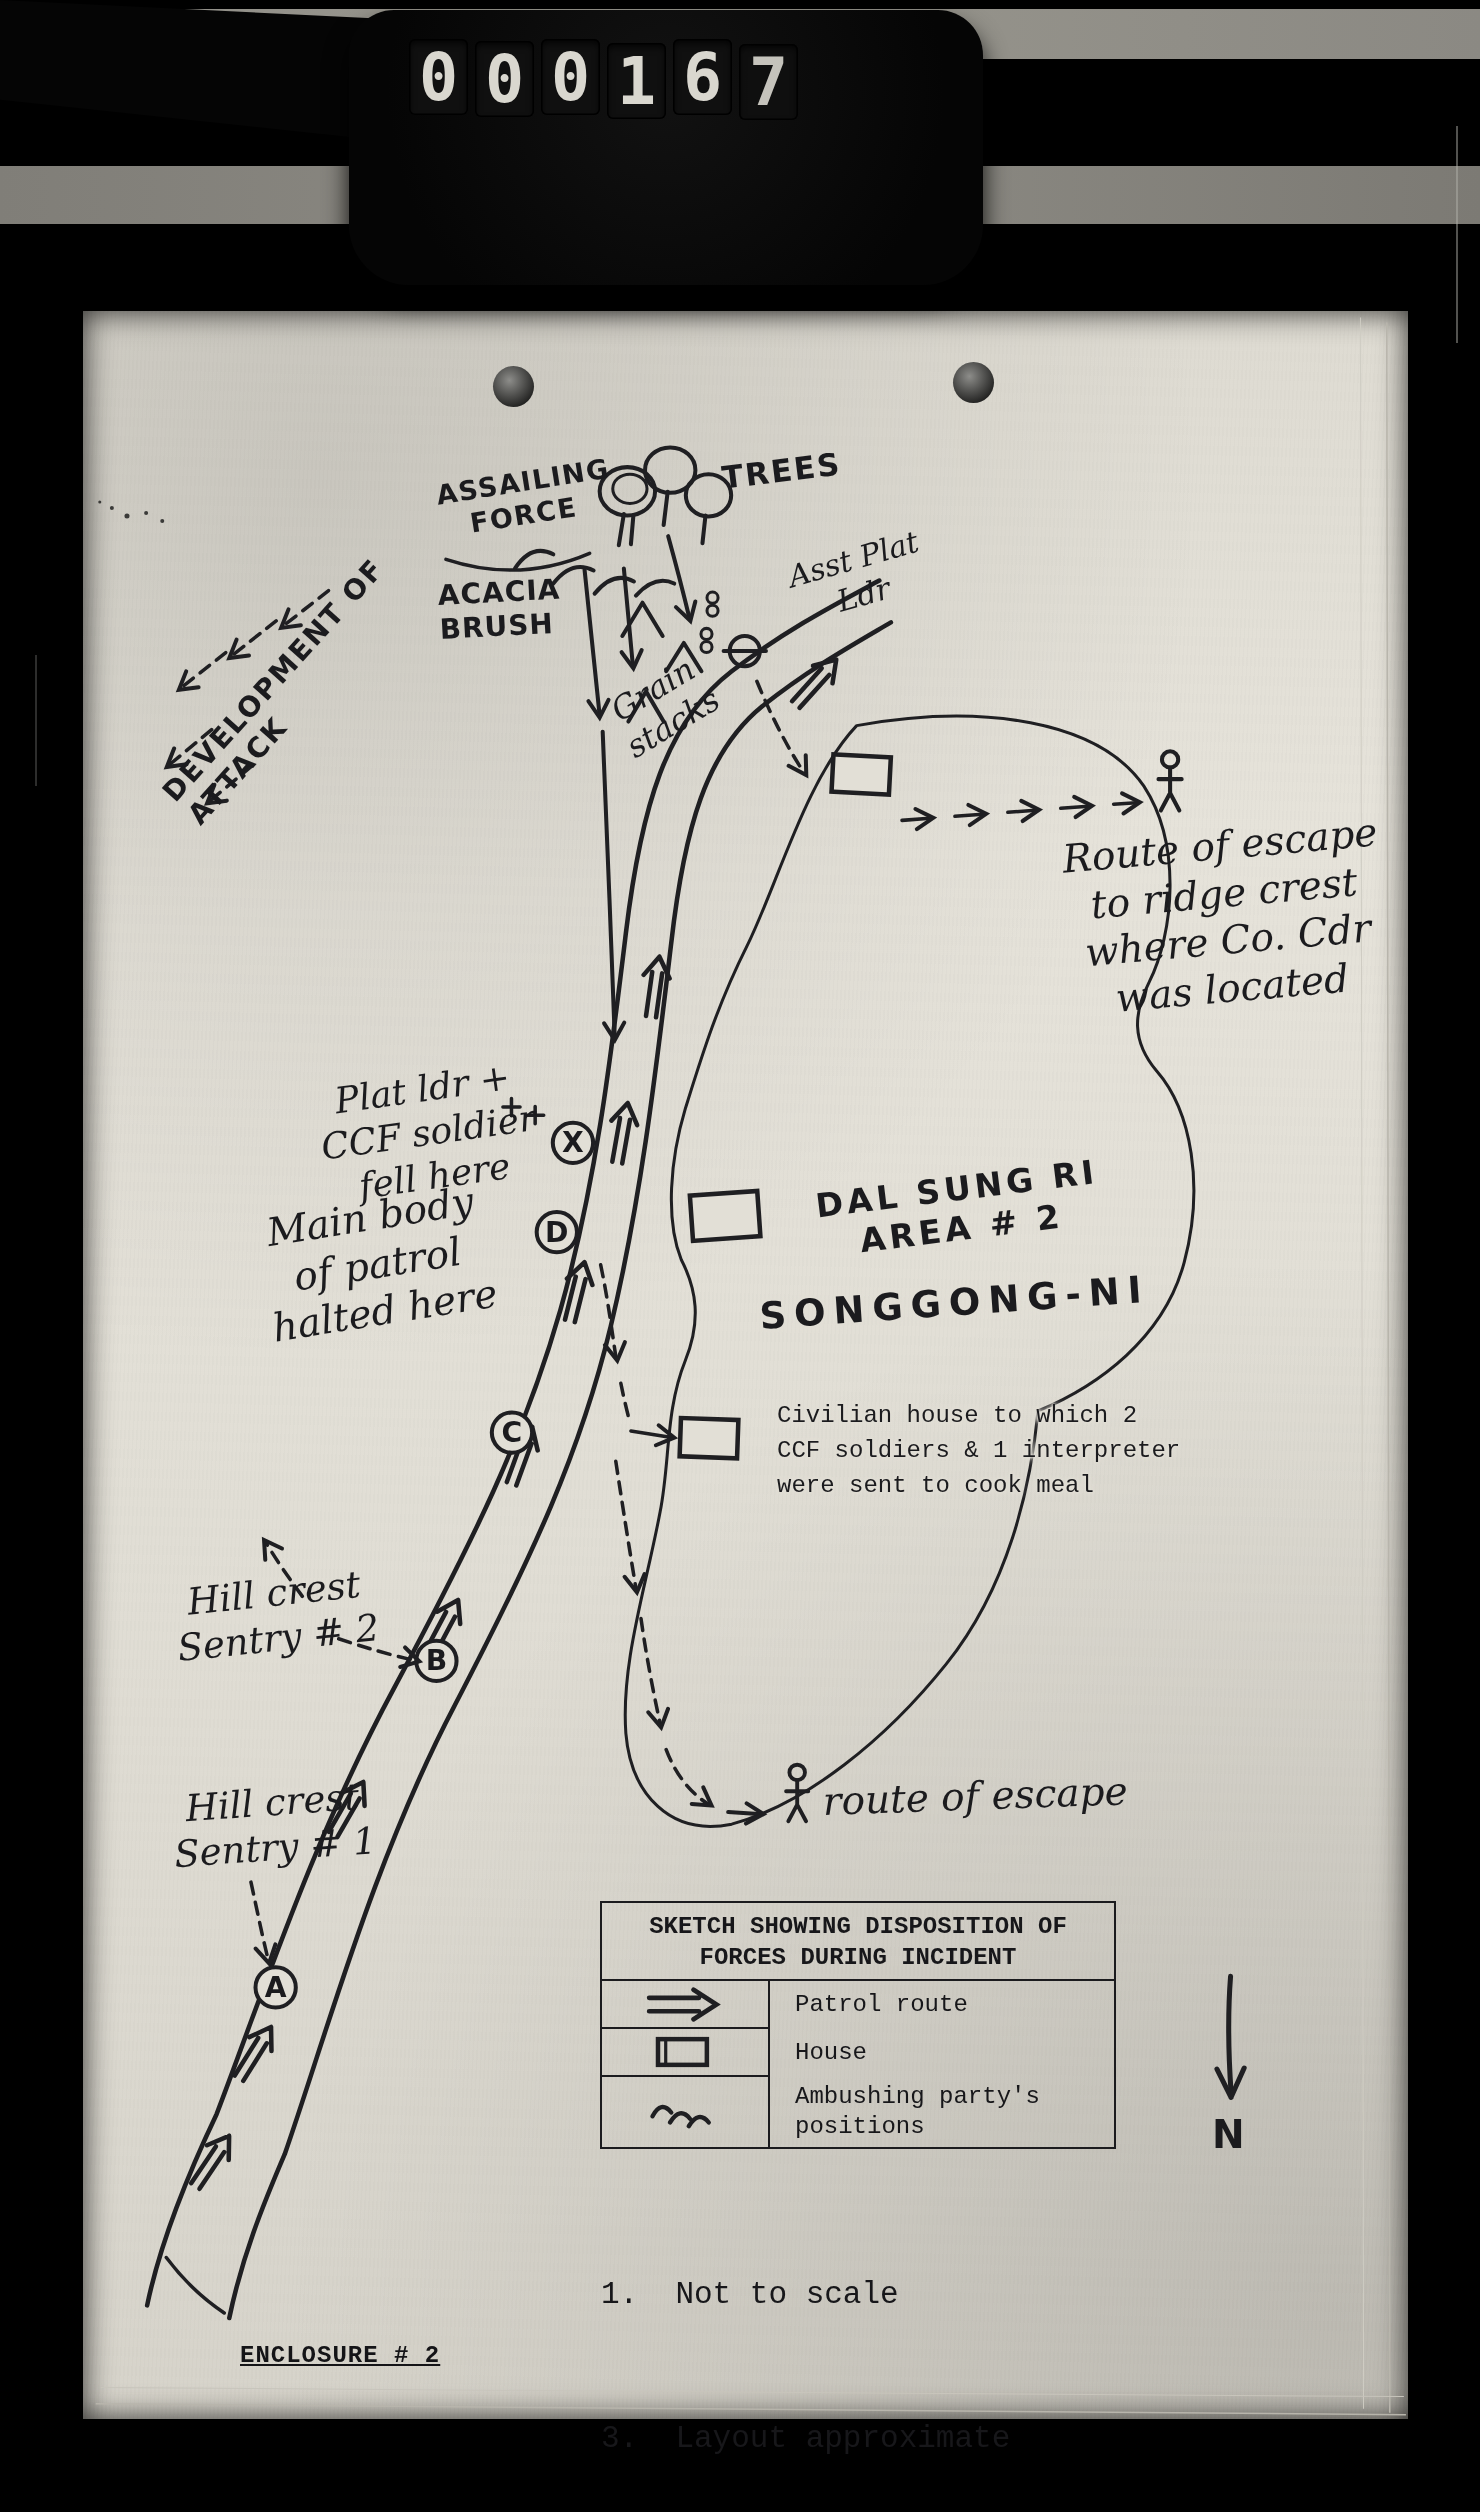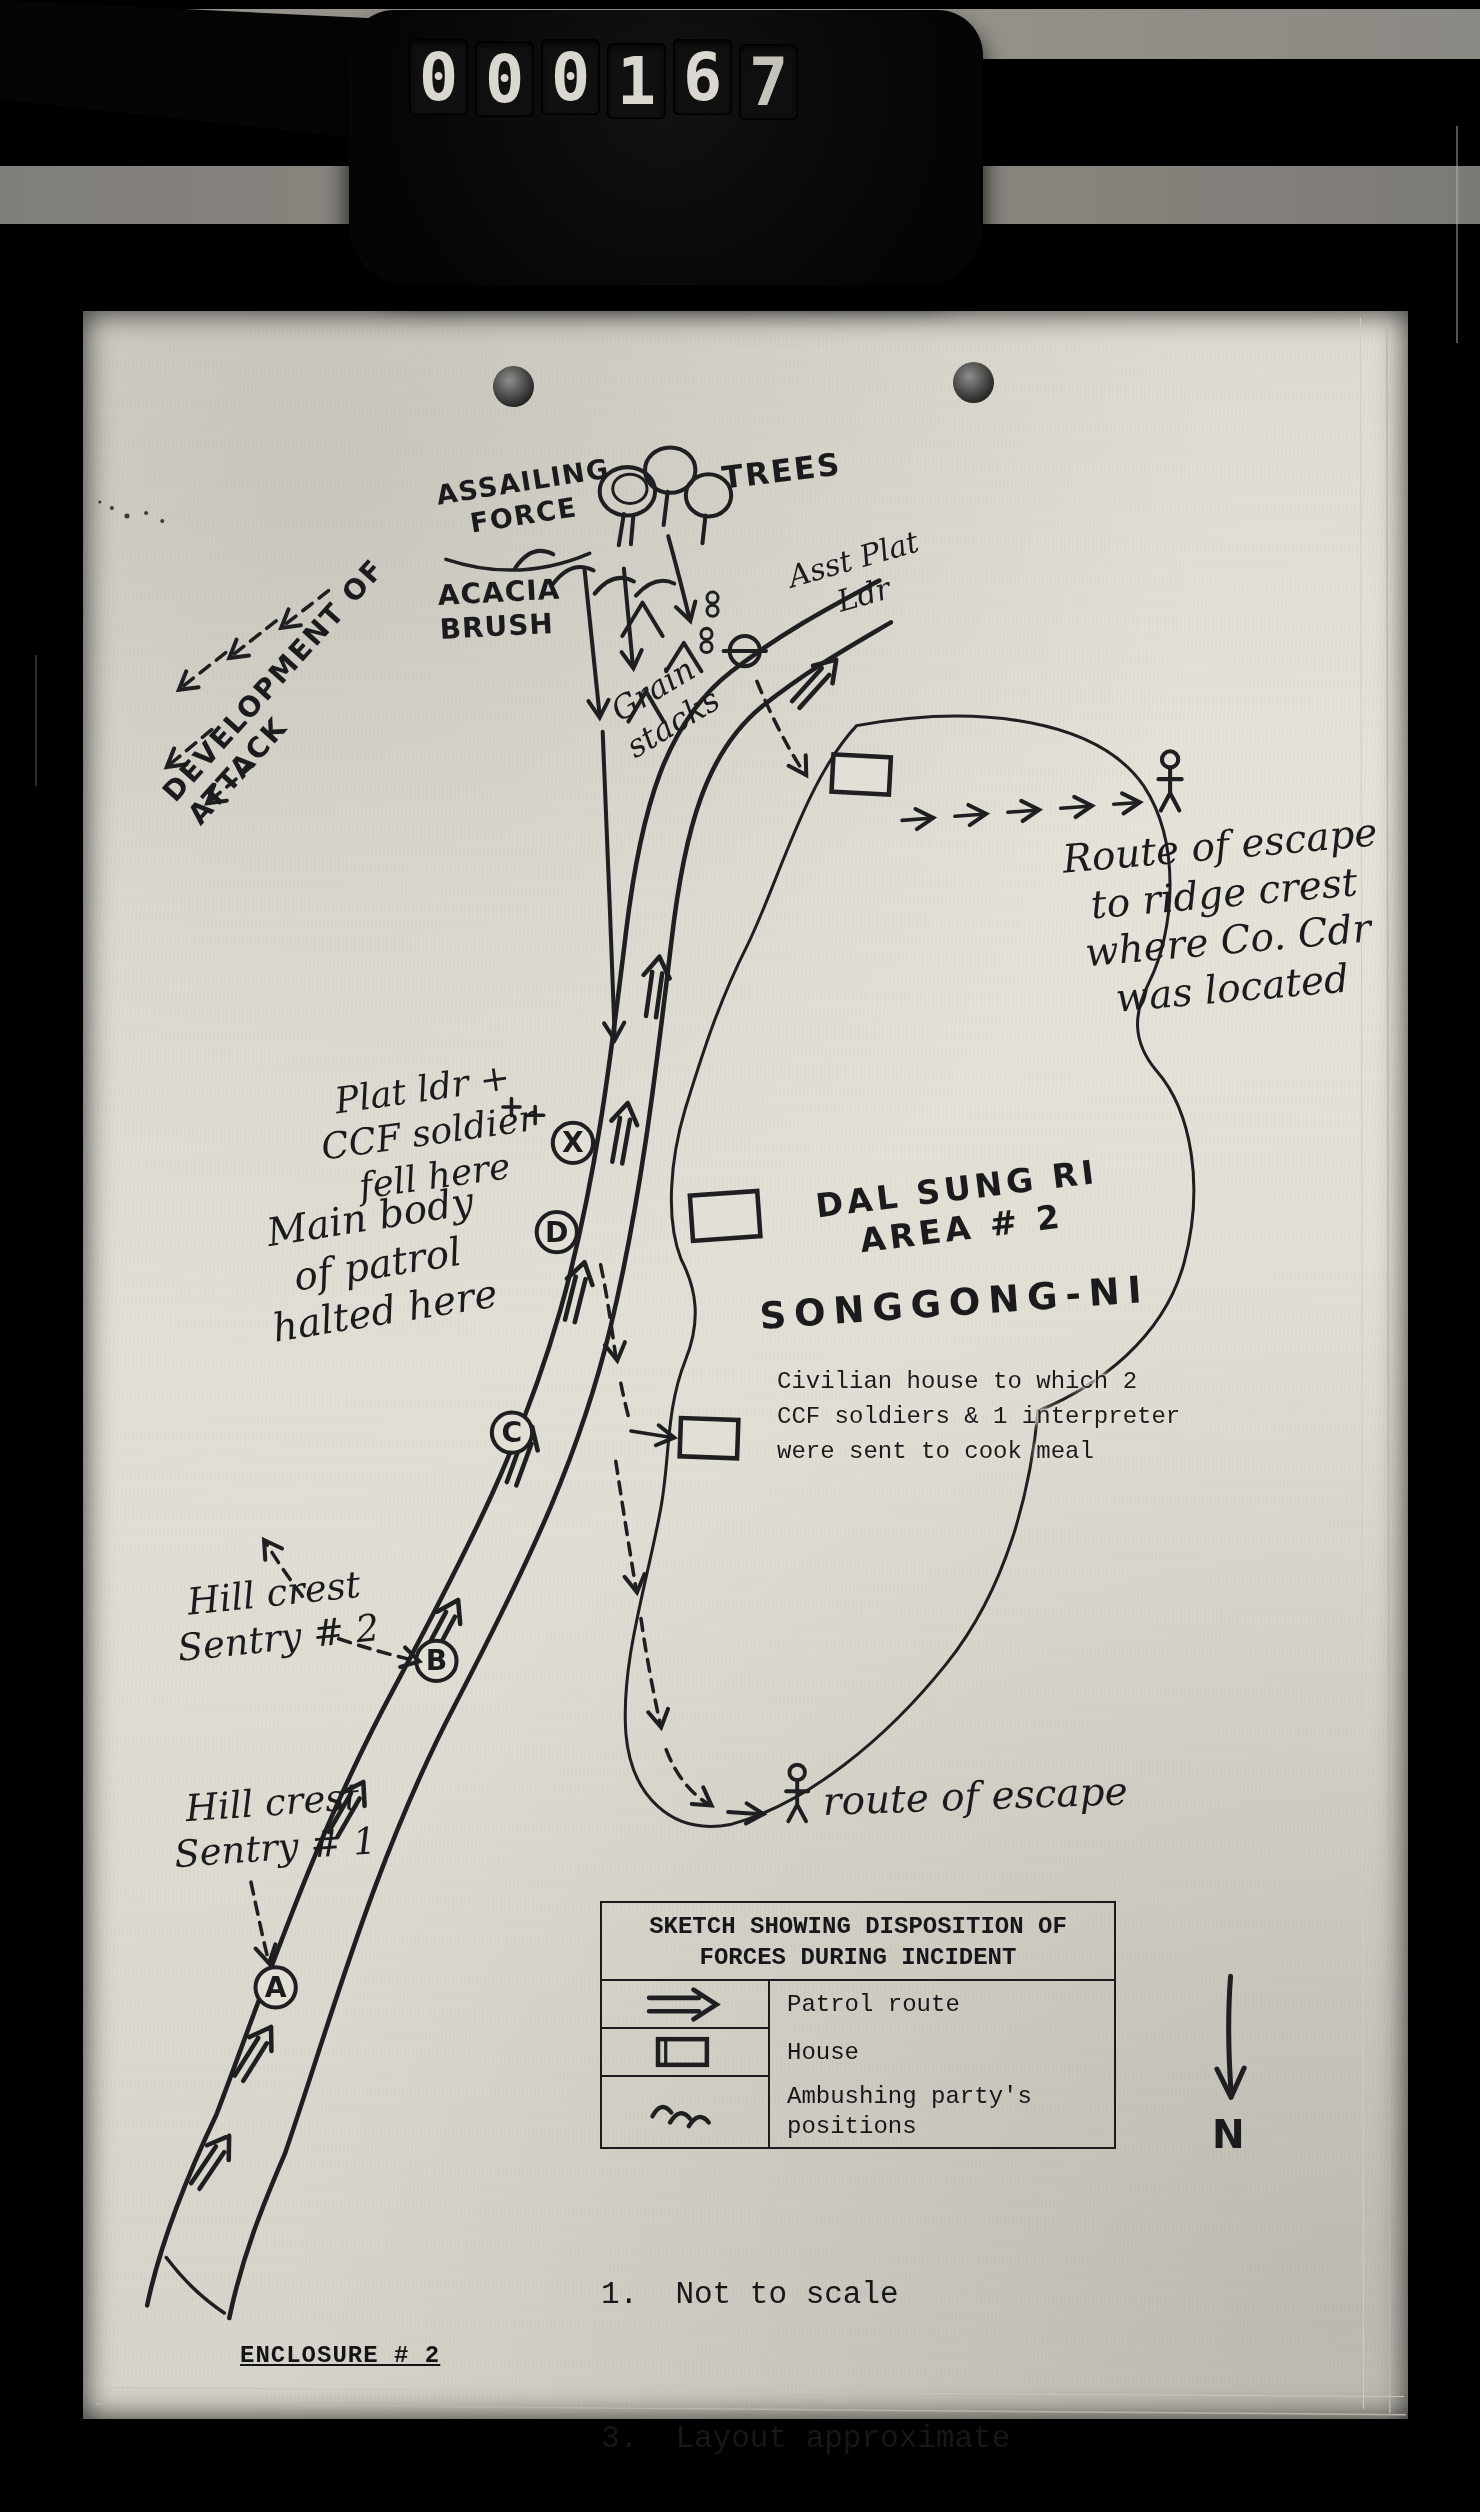--- a/index.html
+++ b/index.html
@@ -53,21 +53,21 @@
   .lbl{position:absolute;color:#1b1b1e;white-space:pre-line;transform-origin:0 0;line-height:1.22;}
   .hand{font-family:"DejaVu Serif",serif;font-style:italic;}
   .print{font-family:"DejaVu Sans",sans-serif;font-weight:600;}
   .typed{font-family:"Liberation Mono","DejaVu Sans Mono",monospace;font-style:normal;}
   .halo{text-shadow:0 0 5px #e2dfd6,0 0 8px #e2dfd6,1px 1px 2.5px #e2dfd6,-1px -1px 2.5px #e2dfd6,0 0 11px #e2dfd6;}
   
   .legend{position:absolute;left:600px;top:1901px;width:512px;border:2.5px solid #1b1b1e;color:#17171a;}
   .legend-title{font-family:Liberation Mono, monospace;font-weight:bold;
     font-size:24px;line-height:1.3;text-align:center;white-space:pre-line;padding:8px 3px 6px;
     border-bottom:2.5px solid #1b1b1e;}
-  .legend-row{display:flex;align-items:center;}
+  .legend-row{display:flex;align-items:center;gap:8px;}
   .legend-sym{width:166px;min-height:46px;display:flex;align-items:center;justify-content:center;
     border-right:2px solid #1b1b1e;border-bottom:2px solid #1b1b1e;align-self:stretch;}
   .legend-row:last-child .legend-sym{border-bottom:none;}
   .legend-label{font-family:"Liberation Mono","DejaVu Sans Mono",monospace;font-size:24px;
     padding-left:17px;white-space:pre-line;line-height:1.25;}
   .legend-row:last-child{min-height:70px;}
   .notes{position:absolute;left:601px;top:2175px;font-family:"Liberation Mono","DejaVu Sans Mono",monospace;
     font-size:31px;line-height:1.55;color:#17171a;white-space:pre;}
   .enclosure{position:absolute;left:240px;top:2342px;font-family:"Liberation Mono","DejaVu Sans Mono",monospace;
     font-size:24px;font-weight:bold;text-decoration:underline;letter-spacing:1px;color:#141417;}
@@ -339,21 +339,21 @@
 
 <div class="lbl hand" style="left:237px;top:1214px;width:262px;font-size:39px;text-align:center;transform:rotate(-9deg);">Main body
 of patrol
 halted here</div>
 
 <div class="lbl print halo" style="left:794px;top:1189px;width:323px;font-size:33px;letter-spacing:4px;text-align:center;transform:rotate(-7deg);">DAL SUNG RI
 AREA # 2</div>
 
 <div class="lbl print halo" style="left:758px;top:1294px;font-size:37px;letter-spacing:8px;transform:rotate(-4deg);">SONGGONG-NI</div>
 
-<div class="lbl typed halo" style="left:777px;top:1365px;font-size:24px;line-height:1.45;">Civilian house to which 2
+<div class="lbl typed halo" style="left:777px;top:1399px;font-size:24px;line-height:1.45;">Civilian house to which 2
 CCF soldiers &amp; 1 interpreter
 were sent to cook meal</div>
 
 <div class="lbl hand" style="left:166px;top:1582px;width:212px;font-size:37px;text-align:center;transform:rotate(-6deg);">Hill crest
 Sentry # 2</div>
 
 <div class="lbl hand" style="left:160px;top:1788px;width:222px;font-size:37px;text-align:center;transform:rotate(-4deg);">Hill crest
 Sentry # 1</div>
 
 <div class="lbl hand" style="left:822px;top:1778px;font-size:39px;transform:rotate(-2deg);">route of escape</div>

